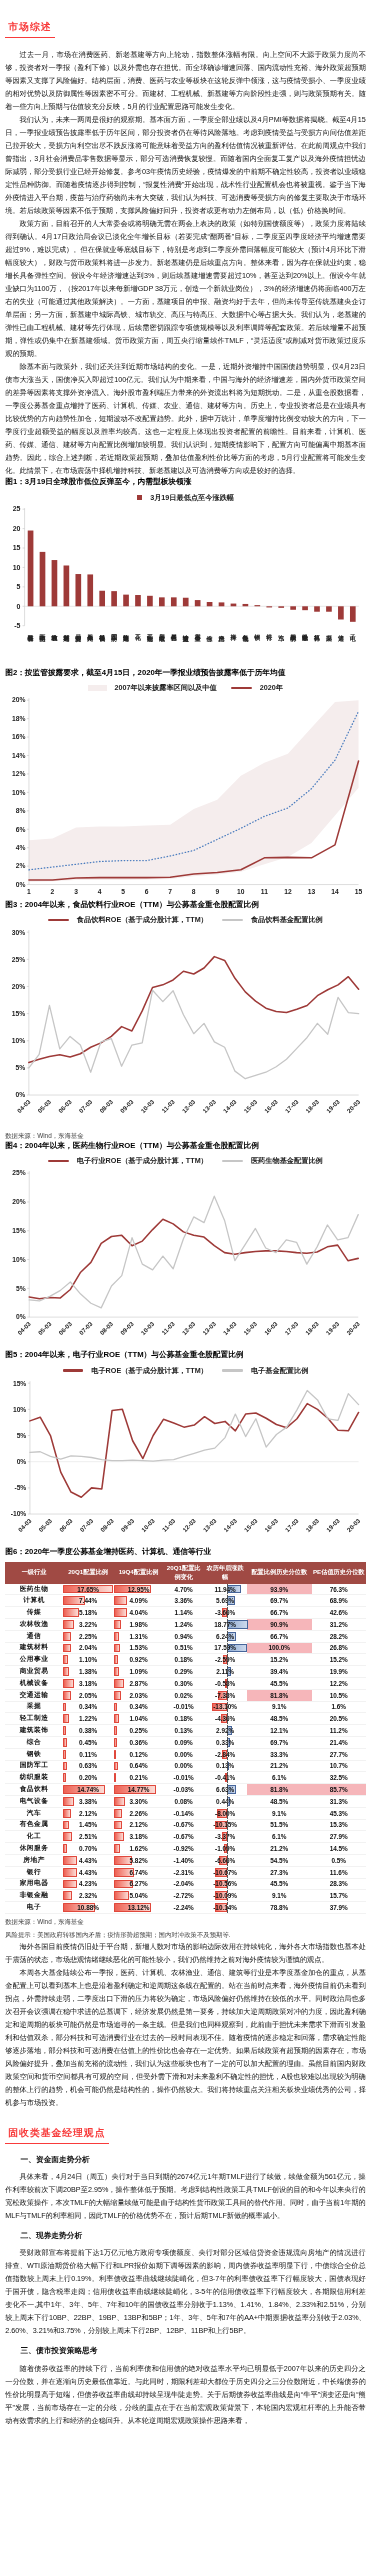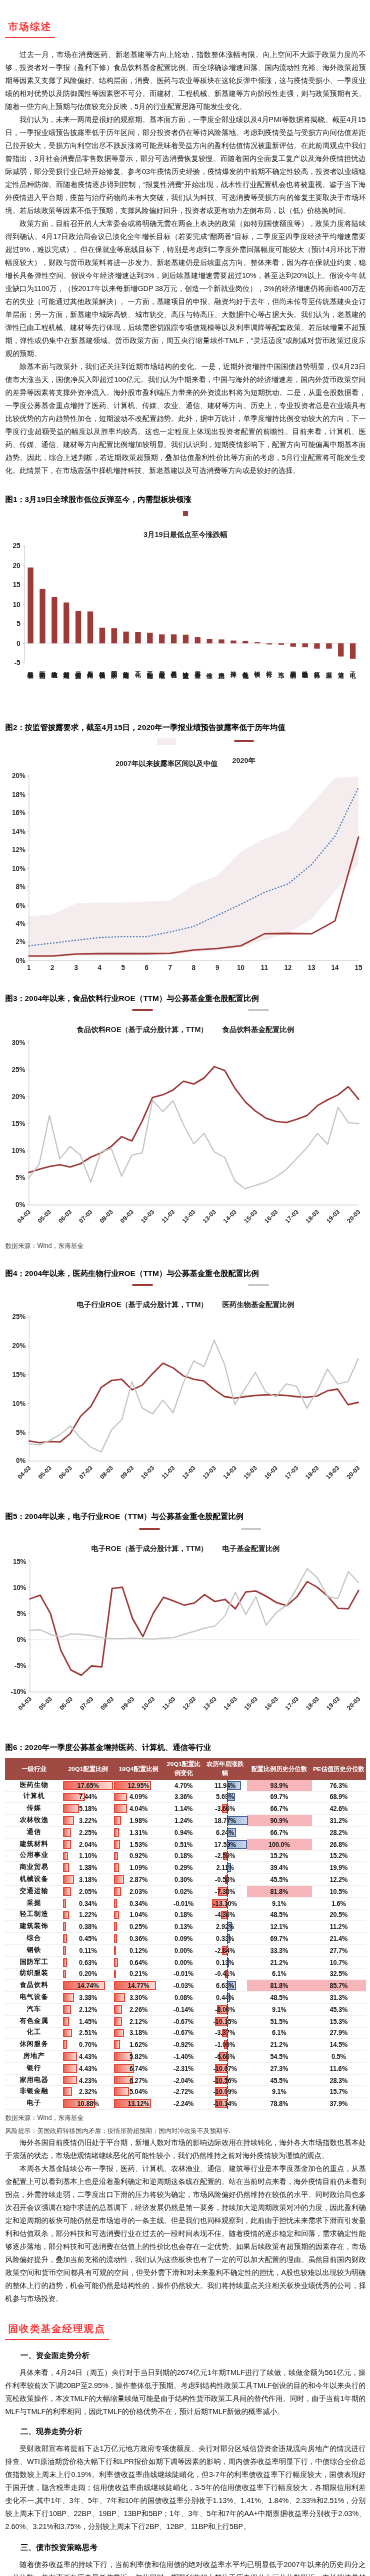--- a/index.html
+++ b/index.html
@@ -1,23 +1,23 @@
 <!DOCTYPE html>
 <html style="font-size:8.2px"><head>
 <meta charset="utf-8">
 <style>
   html,body{margin:0;padding:0;background:#fff;}
   body{width:371px;font-family:"Liberation Sans","DejaVu Sans",sans-serif;color:#111;}
   .page{padding:3.1px 5.2px 36px;}
   .red-h{text-align:left;margin:17.5px 0 10.3px;}
   .red-h span{display:inline-block;color:#f83a3a;font-size:9.8px;font-weight:bold;letter-spacing:1px;border-bottom:1px solid #f83a3a;padding:0 3.1px 3.6px;}
   .para{font-size:7.2px;line-height:13px;text-align:justify;text-indent:2em;margin:0;color:#111;}
-  .fig-title{font-size:7.7px;font-weight:bold;color:#000;margin:18px 0 1px;}
+  .fig-title{font-size:7.7px;font-weight:bold;color:#000;margin:0 0 1px;}
   .legend{display:flex;justify-content:center;align-items:center;gap:4.1px;font-size:7.2px;font-weight:bold;color:#222;margin:5.2px 0 1px;flex-wrap:wrap;}
-  .lg-item{display:flex;align-items:center;gap:14px;margin:0 5.2px;flex-direction:column;}
+  .lg-item{display:flex;align-items:center;gap:8px;margin:0 5.2px;}
   .sw-sq{width:5.2px;height:5.2px;background:#9e3a38;display:inline-block;}
   .sw-band{width:18.5px;height:6.7px;background:#f5eded;display:inline-block;}
   .sw-line{width:20.6px;height:2.1px;display:inline-block;border-radius:1px;}
   .sw-line.red{background:#9e3a38;}
   .sw-line.gray{background:#c6c6c6;}
   svg{display:block;margin:0 auto;}
   .source{font-size:6.4px;color:#444;margin:4.1px 0 0;}
   table{width:100%;border-collapse:collapse;margin-top:5.2px;border-bottom:1px solid #27408b;}
   th{background:#a04a44;color:#fff;font-size:6.2px;font-weight:bold;padding:2.6px 1px;line-height:1.35;}
   td{font-size:6.4px;font-weight:bold;text-align:center;padding:0 1px;height:10.8px;border-bottom:0.5px solid #f2f2f2;color:#111;}
@@ -33,21 +33,21 @@
   td.hl{background:#f6b6ba;}
   .subhead{font-size:7.7px;font-weight:bold;text-indent:2em;margin:9.3px 0 5.2px;}
 </style>
 </head>
 <body>
 
 <div class="page">
 
   <div class="red-h"><span>市场综述</span></div>
   <div id="mkt-paras">
-      <p class="para">过去一月，市场在消费医药、新老基建等方向上轮动，指数整体涨幅有限。向上空间不大源于政策力度尚不够，投资者对一季报（盈利下修）食品饮料基金配置比例。而全球确诊增速回落、国内流动性充裕、海外政策超预期等因素又支撑了风险偏好。结构层面，消费、医药与农业等板块在这轮反弹中领涨，这与疫情受损小、一季度业绩的相对优势以及防御属性等因素密不可分。而建材、工程机械、新基建等方向阶段性走强，则与政策预期有关。随着一些方向上预期与估值较充分反映，5月的行业配置思路可能发生变化。</p>
+      <p class="para">过去一月，市场在消费医药、新老基建等方向上轮动，指数整体涨幅有限。向上空间不大源于政策力度尚不够，投资者对一季报（盈利下修）以及外需也存在担忧。而全球确诊增速回落、国内流动性充裕、海外政策超预期等因素又支撑了风险偏好。结构层面，消费、医药与农业等板块在这轮反弹中领涨，这与疫情受损小、一季度业绩的相对优势以及防御属性等因素密不可分。而建材、工程机械、新基建等方向阶段性走强，则与政策预期有关。随着一些方向上预期与估值较充分反映，5月的行业配置思路可能发生变化。</p>
       <p class="para">我们认为，未来一两周是很好的观察期。基本面方面，一季度全部业绩以及4月PMI等数据将揭晓。截至4月15日，一季报业绩预告披露率低于历年区间，部分投资者仍在等待风险落地。考虑到疫情受益与受损方向间估值差距已拉开较大，受损方向利空出尽不跌反涨将可能意味着受益方向的盈利估值情况被重新评估。在此前周观点中我们曾指出，3月社会消费品零售数据等显示，部分可选消费恢复较慢。而随着国内全面复工复产以及海外疫情担忧边际减弱，部分受损行业已经开始修复。参考03年疫情历史经验，疫情爆发的中前期不确定性较高，投资者以业绩稳定性品种防御。而随着疫情逐步得到控制，“报复性消费”开始出现，战术性行业配置机会也将被重视。鉴于当下海外疫情进入平台期，疫苗与治疗药物尚未有大突破，我们认为科技、可选消费等受损方向的修复主要取决于市场环境。若后续政策等因素不低于预期，支撑风险偏好回升，投资者或更有动力左侧布局，以（低）价格换时间。</p>
       <p class="para">政策方面，目前召开的人大常委会或将明确无需在两会上表决的政策（如特别国债额度等），政策力度将陆续得到确认。4月17日政治局会议已淡化全年增长目标（若要完成“翻两番”目标，二季度至四季度经济平均增速需要超过9%，难以完成）。但在保就业等底线目标下，特别是考虑到二季度外需回落幅度可能较大（预计4月环比下滑幅度较大），财政与货币政策料将进一步发力。新老基建仍是后续重点方向。整体来看，因为存在保就业约束，稳增长具备弹性空间。假设今年经济增速达到3%，则后续基建增速需要超过10%，甚至达到20%以上。假设今年就业缺口为1100万，（按2017年以来每新增GDP 38万元，创造一个新就业岗位），3%的经济增速仍将面临400万左右的失业（可能通过其他政策解决）。一方面，基建项目的申报、融资均好于去年，但尚未传导至传统基建央企订单层面；另一方面，新基建中城际高铁、城市轨交、高压与特高压、大数据中心等占据大头。我们认为，老基建的弹性已由工程机械、建材等先行体现，后续需密切跟踪专项债规模等以及利率调降等配套政策。若后续增量不超预期，弹性或仍集中在新基建领域。货币政策方面，周五央行缩量续作TMLF，“灵活适度”或削减对货币政策过度乐观的预期。</p>
       <p class="para">除基本面与政策外，我们还关注到近期市场结构的变化。一是，近期外资增持中国国债趋势明显，仅4月23日债市大涨当天，国债净买入即超过100亿元。我们认为中期来看，中国与海外的经济增速差，国内外货币政策空间的差异等因素将支撑外资净流入。海外股市盈利端压力带来的外资流出料将为短期扰动。二是，从重仓股数据看，一季度公募基金重点增持了医药、计算机、传媒、农业、通信、建材等方向。历史上，专业投资者总是在业绩具有比较优势的方向趋势性加仓，短期波动不改配置趋势。此外，据申万统计，单季度增持比例变动较大的方向，下一季度行业超额受益的幅度以及胜率均较高。这也一定程度上体现出投资者配置的前瞻性。目前来看，计算机、医药、传媒、通信、建材等方向配置比例增加较明显。我们认识到，短期疫情影响下，配置方向可能偏离中期基本面趋势。因此，综合上述判断，若近期政策超预期，叠加估值盈利性价比等方面的考虑，5月行业配置将可能发生变化。此情景下，在市场震荡中择机增持科技、新老基建以及可选消费等方向或是较好的选择。</p>
     </div>
 
   <div class="fig">
     <div class="fig-title">图1：3月19日全球股市低位反弹至今，内需型板块领涨</div>
     <div class="legend">
       <span class="lg-item">
           <span class="sw-sq"></span>

